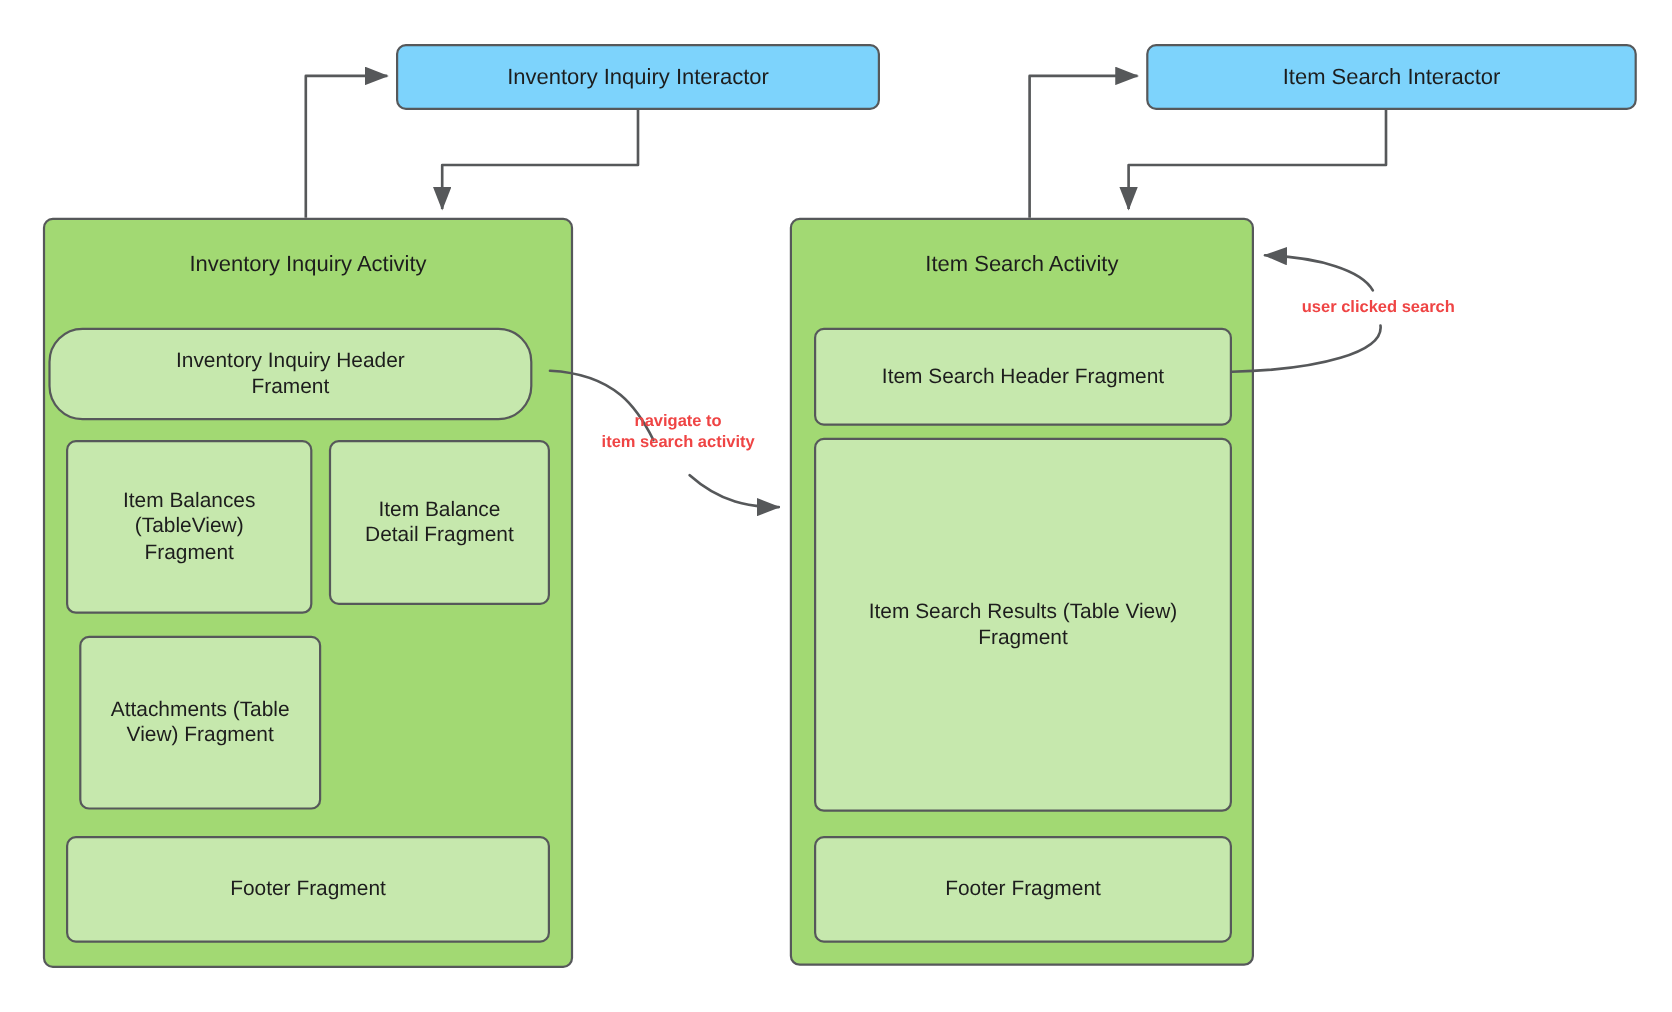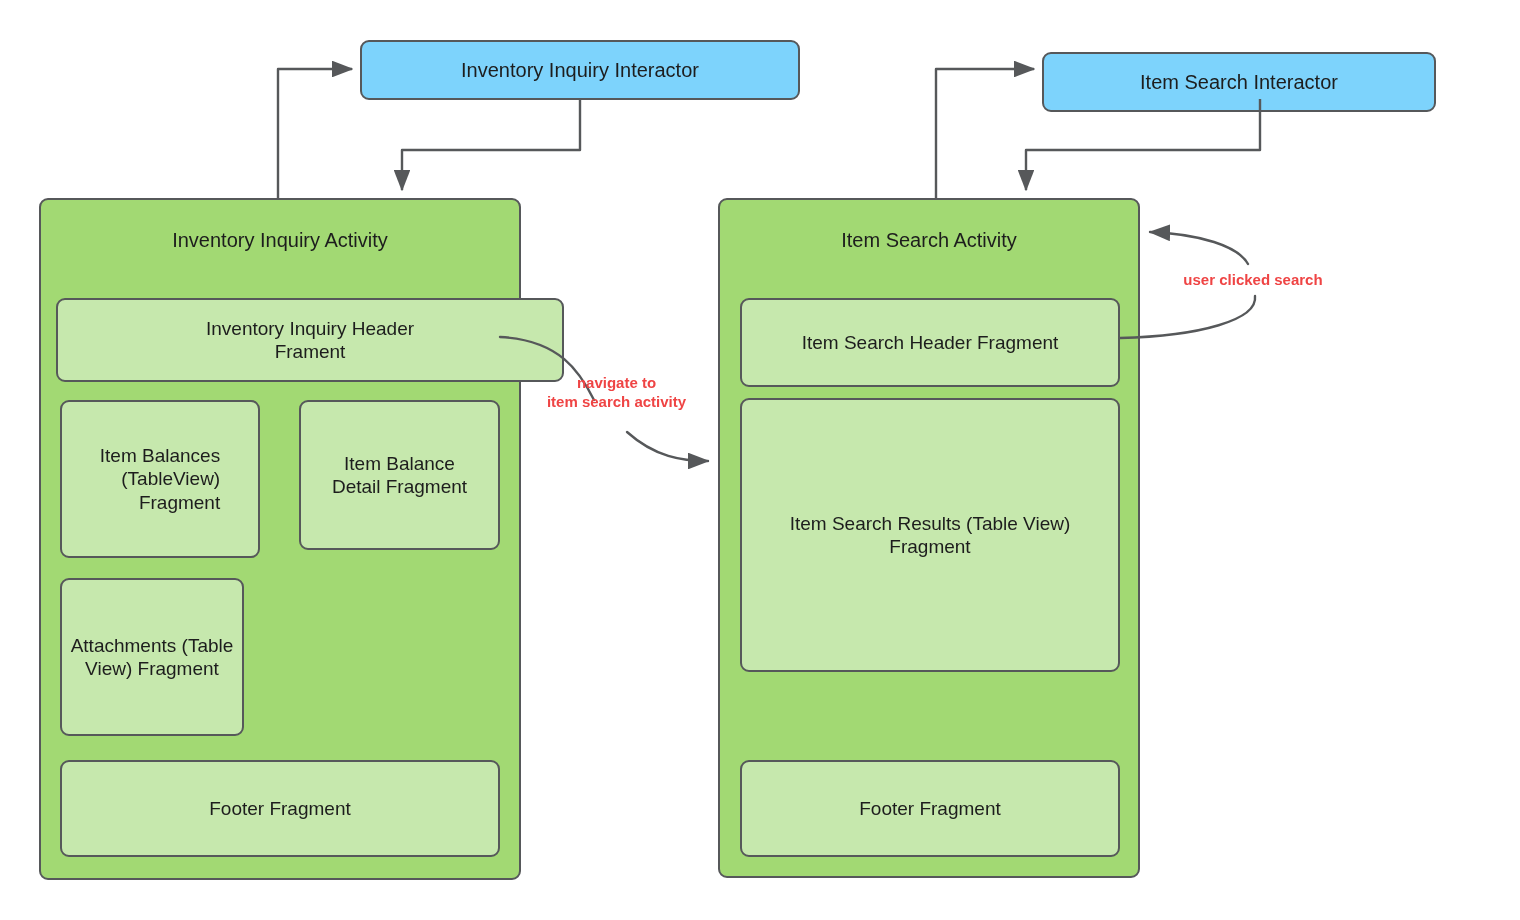--- a/index.html
+++ b/index.html
@@ -108,63 +108,63 @@
     <path d="M 627 432 C 655 457, 682 461, 708 461" fill="none" stroke="#56585A" stroke-width="2.4" stroke-linecap="round" marker-end="url(#arrowhead)"></path>
 
     <path d="M 1120 338 C 1200 336, 1258 320, 1255 296" fill="none" stroke="#56585A" stroke-width="2.4" stroke-linecap="round"></path>
     <path d="M 1248 264 C 1238 246, 1200 234, 1150 232" fill="none" stroke="#56585A" stroke-width="2.4" stroke-linecap="round" marker-end="url(#arrowhead)"></path>
   </svg>
 
   <div class="node interactor" style="left:360px; top:40px; width:440px; height:60px;">
     <span style="white-space: pre-line;">Inventory Inquiry Interactor</span>
   </div>
 
-  <div class="node interactor" style="left:1042px; top:52px; width:394px; height:60px;">
+  <div class="node interactor" style="left:1042px; top:40px; width:446px; height:60px;">
     <span style="white-space: pre-line;">Item Search Interactor</span>
   </div>
 
   <div class="node activity" style="left:39px; top:198px; width:482px; height:682px;">
     <div class="activity-title">Inventory Inquiry Activity</div>
   </div>
 
-  <div class="node fragment" style="left:56px; top:298px; width:508px; height:84px;">
+  <div class="node fragment" style="left:44px; top:298px; width:440px; height:84px;border-radius:31px;">
     <span style="white-space: pre-line;">Inventory Inquiry Header
 Frament</span>
   </div>
 
-  <div class="node fragment" style="left:60px; top:400px; width:200px; height:158px;text-align:right;">
+  <div class="node fragment" style="left:60px; top:400px; width:224px; height:158px;">
     <span style="white-space: pre-line;">Item Balances
 (TableView)
 Fragment</span>
   </div>
 
   <div class="node fragment" style="left:299px; top:400px; width:201px; height:150px;">
     <span style="white-space: pre-line;">Item Balance
 Detail Fragment</span>
   </div>
 
-  <div class="node fragment" style="left:60px; top:578px; width:184px; height:158px;justify-content:center;">
+  <div class="node fragment" style="left:72px; top:578px; width:220px; height:158px;justify-content:center;">
     <span style="white-space: pre-line;">Attachments (Table
 View) Fragment</span>
   </div>
 
 
   <div class="node fragment" style="left:60px; top:760px; width:440px; height:97px;">
     <span style="white-space: pre-line;">Footer Fragment</span>
   </div>
 
   <div class="node activity" style="left:718px; top:198px; width:422px; height:680px;">
     <div class="activity-title">Item Search Activity</div>
   </div>
 
   <div class="node fragment" style="left:740px; top:298px; width:380px; height:89px;">
     <span style="white-space: pre-line;">Item Search Header Fragment</span>
   </div>
 
-  <div class="node fragment" style="left:740px; top:398px; width:380px; height:274px;">
+  <div class="node fragment" style="left:740px; top:398px; width:380px; height:340px;">
     <span style="white-space: pre-line;">Item Search Results (Table View)
 Fragment</span>
   </div>
 
   <div class="node fragment" style="left:740px; top:760px; width:380px; height:97px;">
     <span style="white-space: pre-line;">Footer Fragment</span>
   </div>
 
   <div class="edge-label" style="left: 529px; top: 373px; width: 175px; white-space: pre-line;">navigate to
 item search activity</div>

